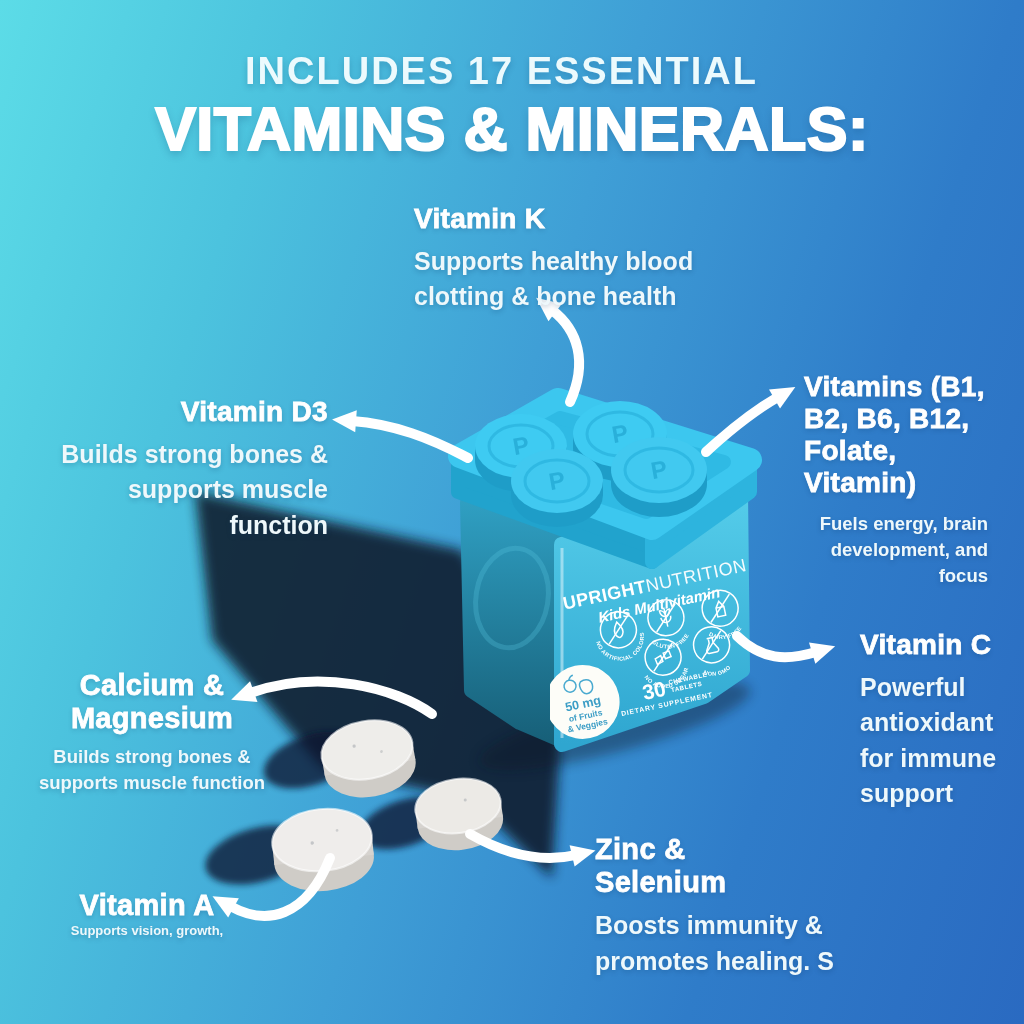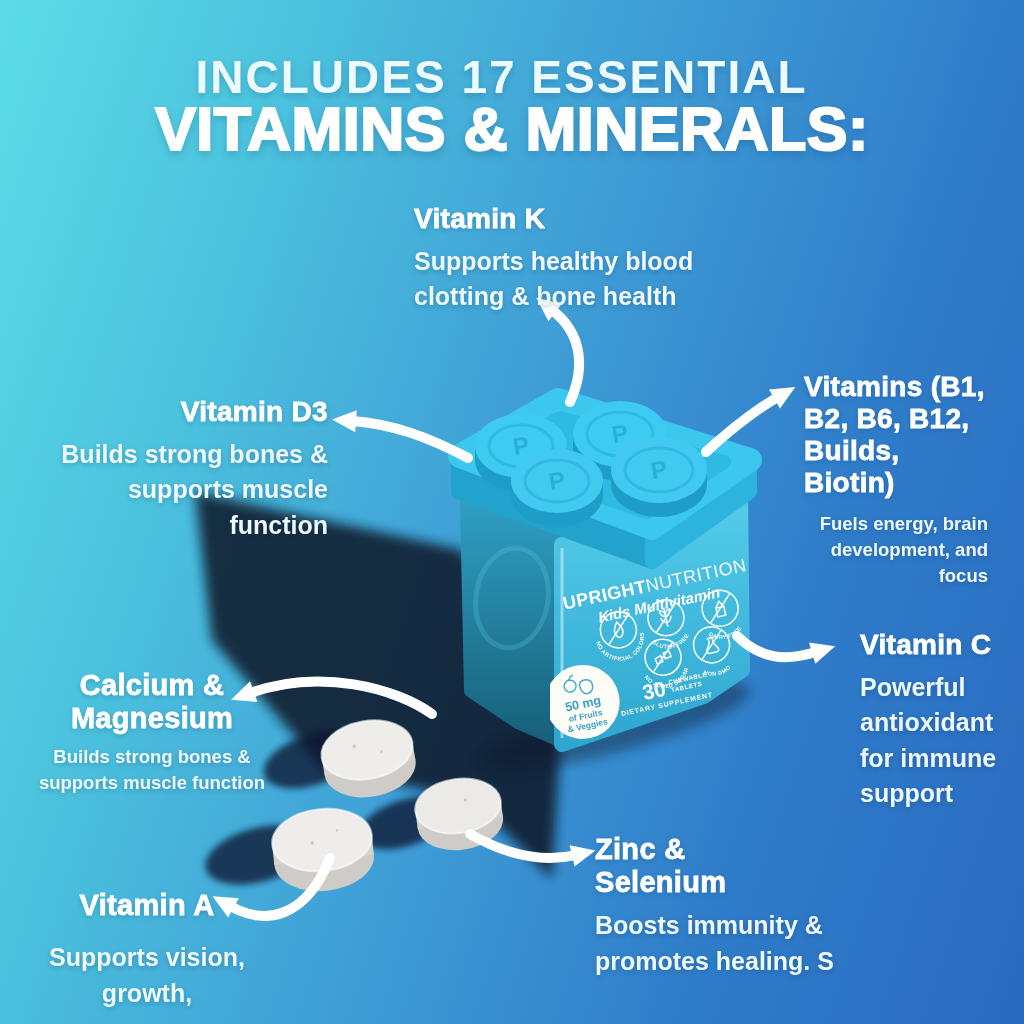--- a/index.html
+++ b/index.html
@@ -4,21 +4,21 @@
 <style>
   html,body{margin:0;padding:0;}
   .canvas{
     position:relative;width:1024px;height:1024px;overflow:hidden;
     background:linear-gradient(108deg,#5cdce7 0%,#4cc3de 22%,#3f9fd6 48%,#2f7cc9 75%,#2a6ac1 100%);
     font-family:"Liberation Sans","DejaVu Sans",sans-serif;color:#fff;
   }
   .abs{position:absolute;}
   .kicker{
     top:50px;left:0;width:1003px;text-align:center;
-    font-size:46px;font-weight:700;letter-spacing:2px;color:#ecfafd;
+    font-size:38px;font-weight:700;letter-spacing:2px;color:#ecfafd;
     text-shadow:0 3px 6px rgba(6,50,96,.22);
   }
   .main-heading{
     top:94px;left:0;width:1024px;text-align:center;
     font-size:61px;font-weight:700;letter-spacing:.5px;color:#ffffff;
     -webkit-text-stroke:2.2px #fff;
     text-shadow:0 4px 8px rgba(6,50,96,.25);
   }
   .callout{line-height:1.12;text-shadow:0 2px 5px rgba(6,50,96,.25);}
   .co-heading{font-size:28px;font-weight:700;letter-spacing:.3px;color:#fff;
@@ -27,21 +27,21 @@
   .co-k{left:414px;top:203px;text-align:left;}
   .co-d3{left:36px;top:396px;width:292px;text-align:right;}
   .co-b{left:804px;top:371px;width:184px;text-align:left;}
   .co-b .co-body{text-align:right;font-size:18.5px;margin-top:12px;}
   .co-c{left:860px;top:629px;text-align:left;}
   .co-cal{left:28px;top:669px;width:248px;text-align:center;}
   .co-cal .co-heading{font-size:29px;}
   .co-cal .co-body{font-size:18.5px;}
   .co-a{left:22px;top:889px;width:250px;text-align:center;}
   .co-a .co-heading{font-size:29px;}
-  .co-a .co-body{font-size:25px;margin-top:18px;}
+  .co-a .co-body{font-size:13px;margin-top:0;}
   .co-zn{left:595px;top:833px;text-align:left;}
   .co-zn .co-heading{font-size:29px;}
   svg text{font-family:"Liberation Sans","DejaVu Sans",sans-serif;}
 </style>
 </head>
 <body>
 
 <div class="canvas">
 
   <div class="abs kicker">INCLUDES 17 ESSENTIAL</div>
@@ -233,21 +233,21 @@
     <div class="co-body">
       <div>Builds strong bones &amp;</div>
       <div>supports muscle function</div>
     </div>
   </div>
 
   <div class="abs callout co-b">
     <div class="co-heading">
       <div>Vitamins (B1,</div>
       <div>B2, B6, B12,</div>
-      <div>Builds, Biotin)</div>
+      <div>Folate, Vitamin)</div>
     </div>
     <div class="co-body">
       <div>Fuels energy, brain</div>
       <div>development, and</div>
       <div>focus</div>
     </div>
   </div>
 
   <div class="abs callout co-c">
     <div class="co-heading">Vitamin C</div>

